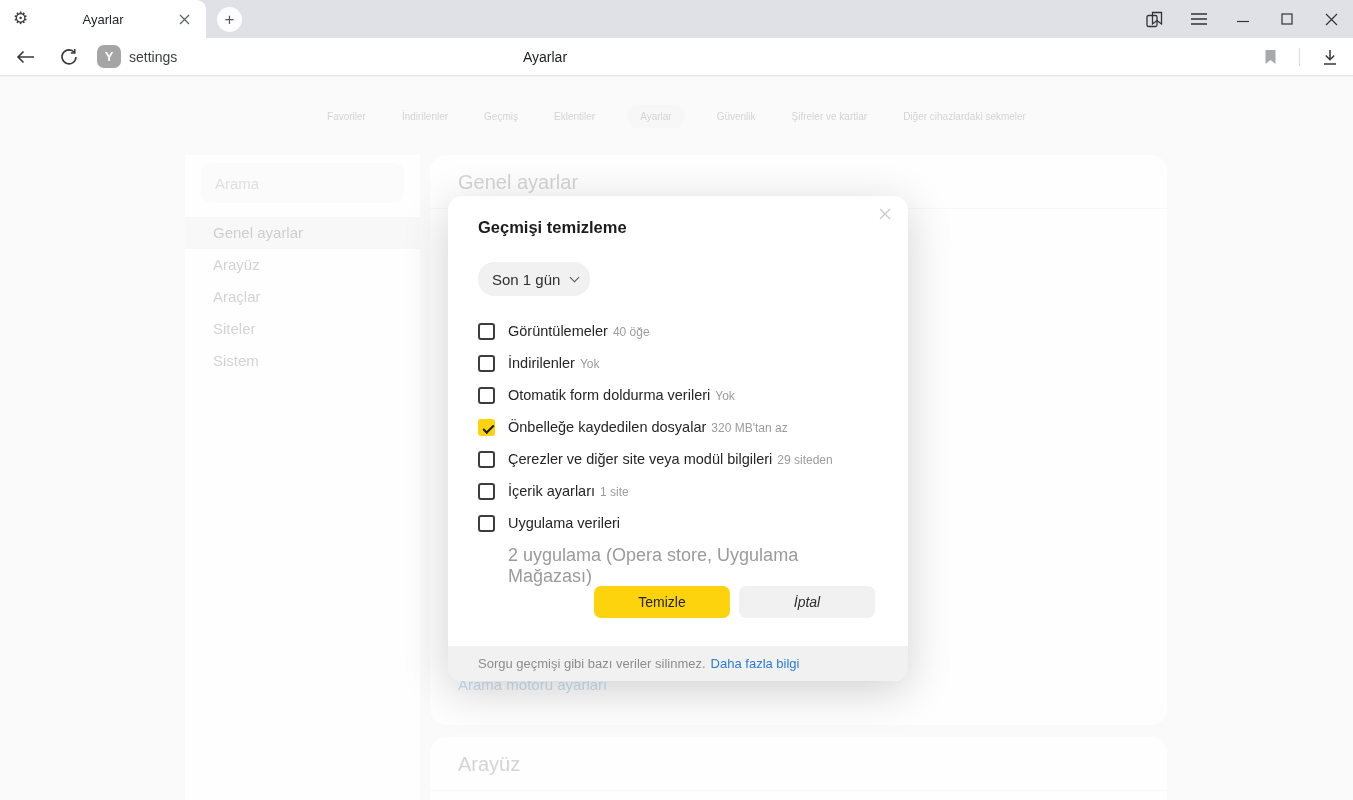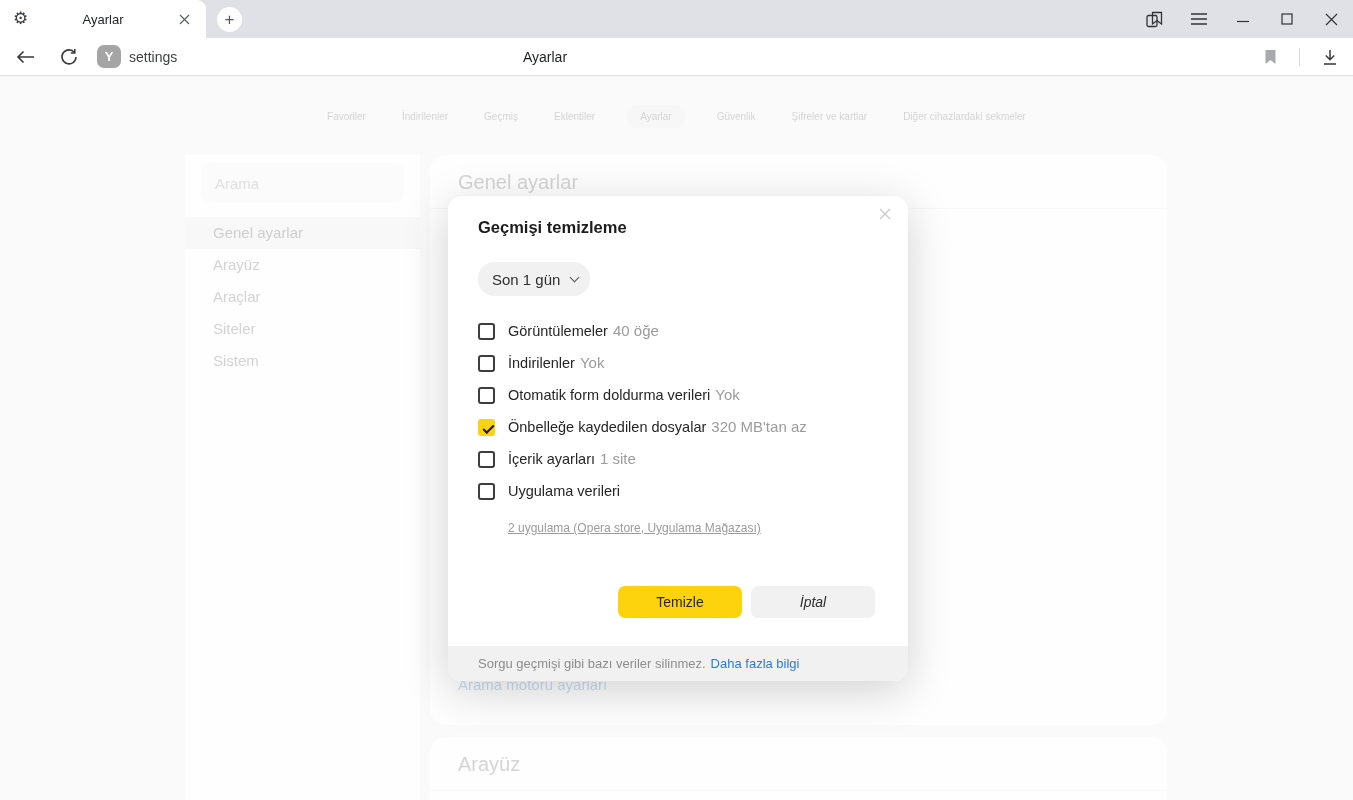--- a/index.html
+++ b/index.html
@@ -78,26 +78,26 @@
 
   .checklist { position:absolute; left:30px; top:126px; right:30px; }
   .chk-row { display:flex; align-items:flex-start; margin-bottom:13px; cursor:pointer; }
   .chk-box { flex:0 0 auto; width:17px; height:17px; border:2px solid #3d3d3d; border-radius:3px;
     margin-right:13px; margin-top:1px; background:#fff; position:relative; }
   .chk-row.checked .chk-box { background:var(--accent,#fc0); border-color:var(--accent,#fc0); }
   .chk-row.checked .chk-box::after { content:""; position:absolute; left:3px; top:4px;
     width:9px; height:4px; border-left:2.2px solid #191919; border-bottom:2.2px solid #191919;
     transform:rotate(-45deg); }
   .chk-text { font-size:14.5px; color:#262626; line-height:19px; }
-  .chk-meta { font-size:15px; color:#9b9b9b; margin-left:5px; }
-  .chk-sub { font-size:12px; color:#9b9b9b; margin-top:20px;text-decoration:underline; }
+  .chk-meta { font-size:12px; color:#9b9b9b; margin-left:5px; }
+  .chk-sub { font-size:18px; color:#9b9b9b; margin-top:12px; }
   .chk-sub:empty { display:none; }
 
   .actions { position:absolute; right:33px; top:390px; display:flex; gap:9px; }
-  .btn { height:32px; width:124px; border:none; border-radius:7px; font-size:14px;
+  .btn { height:32px; width:136px; border:none; border-radius:7px; font-size:14px;
     font-family:inherit; cursor:pointer; }
   .btn-primary { background:var(--accent,#fdd30e); color:#242424; }
   .btn-secondary { background:#f1f1f1; color:#2f2f2f;font-style:italic; }
 
   .modal-footer { position:absolute; left:0; bottom:0; width:100%; height:35px;
     background:#f1f1f2; border-radius:0 0 14px 14px; display:flex; align-items:center;
     padding-left:30px; font-size:13px; color:#8d8d8d;margin-top:17px; }
   .footer-link { color:var(--link,#2b7cd9); margin-left:5px; cursor:pointer; }
 </style>
 </head>
@@ -274,20 +274,27 @@
       <div class="chk-row checked">
         <span class="chk-box"></span>
         <span>
           <span class="chk-text">Önbelleğe kaydedilen dosyalar</span><span class="chk-meta">320 MB'tan az</span>
           
         </span>
       </div>
       <div class="chk-row">
         <span class="chk-box"></span>
         <span>
+          <span class="chk-text">Çerezler ve diğer site veya modül bilgileri</span><span class="chk-meta">29 siteden</span>
+          
+        </span>
+      </div>
+      <div class="chk-row">
+        <span class="chk-box"></span>
+        <span>
           <span class="chk-text">İçerik ayarları</span><span class="chk-meta">1 site</span>
           
         </span>
       </div>
       <div class="chk-row">
         <span class="chk-box"></span>
         <span>
           <span class="chk-text">Uygulama verileri</span><span class="chk-meta"></span>
           <div class="chk-sub">2 uygulama (Opera store, Uygulama Mağazası)</div>
         </span>

